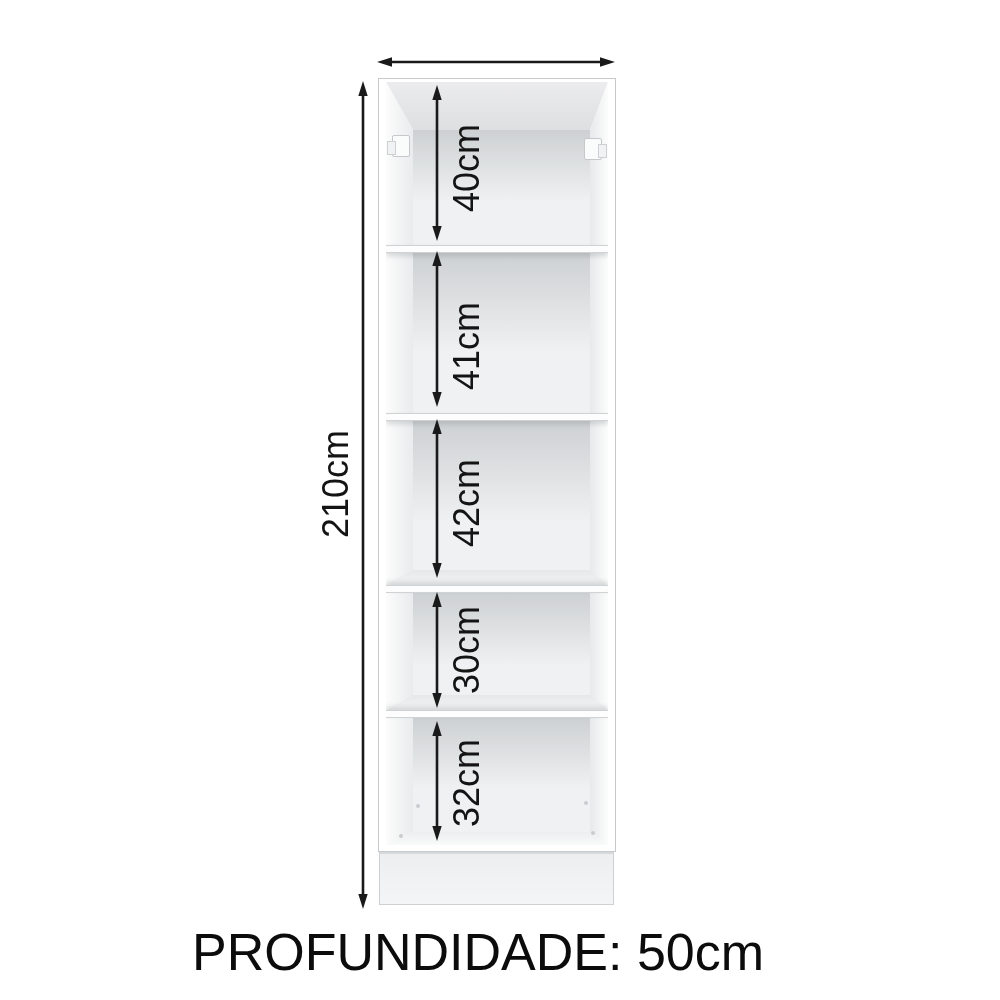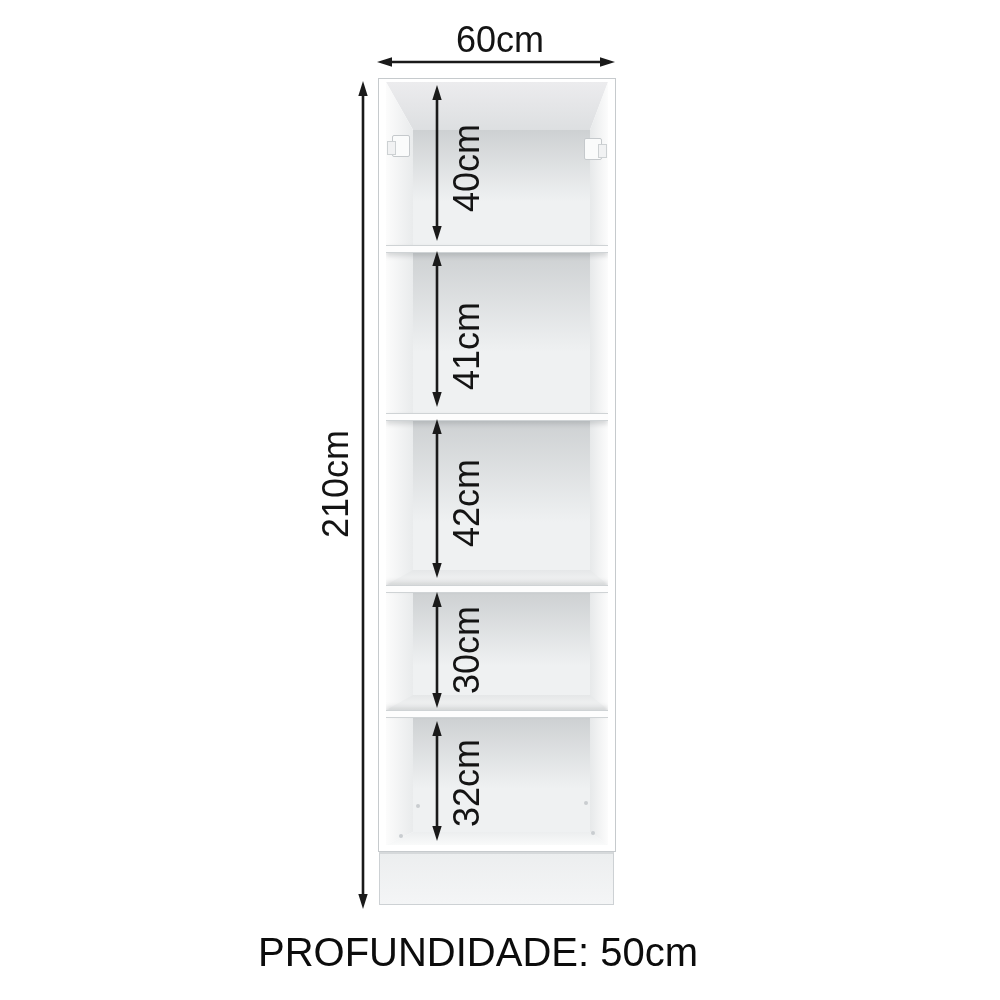--- a/index.html
+++ b/index.html
@@ -3,21 +3,21 @@
 <meta charset="utf-8">
 <style>
   html,body{margin:0;padding:0;background:#ffffff;}
   .scene{
     position:relative;width:1000px;height:1000px;background:#ffffff;overflow:hidden;
     font-family:"Liberation Sans", sans-serif;color:#141414;
   }
   .abs{position:absolute;}
   .dim-label{font-size:36px;line-height:40px;text-align:center;color:#141414;white-space:nowrap;}
   .rot{transform:rotate(-90deg);}
-  .depth-label{font-size:40px;line-height:46px;text-align:center;color:#0c0c0c;white-space:nowrap;}
+  .depth-label{font-size:52px;line-height:46px;text-align:center;color:#0c0c0c;white-space:nowrap;}
   svg.dim-arrow{display:block;overflow:visible;}
   svg.dim-arrow line{stroke:#1a1a1a;stroke-width:2.6;}
   svg.dim-arrow polygon{fill:#1a1a1a;}
 
   
   .cabinet{
     left:378px;top:78px;width:238px;height:774px;
     background:#ffffff;border:1px solid #c6cacd;box-sizing:border-box;
   }
   .interior{left:7px;top:3px;width:222px;height:763px;background:#ffffff;overflow:hidden;}
@@ -48,21 +48,20 @@
   .hinge-r::before{right:-6px;}
   .pin{width:4px;height:4px;border-radius:50%;background:#c9cdd0;}
   .plinth{left:379px;top:852px;width:235px;height:53px;background:linear-gradient(180deg,#eceeef 0%,#f4f5f6 100%);
     border:1px solid #cdd1d4;border-top:2px solid #d6d9db;box-sizing:border-box;}
 </style>
 </head>
 <body>
 
 <div class="scene">
 
-  <div class="abs dim-label" style="left:440px;top:20px;width:120px;">60cm</div>
   <svg class="abs dim-arrow" style="left:376px;top:54px;" width="240" height="16" viewBox="0 0 240 16">
     <line x1="14" y1="8" x2="226" y2="8"></line>
     <polygon points="1,8 16,3.3 16,12.7"></polygon>
     <polygon points="239,8 224,3.3 224,12.7"></polygon>
   </svg>
 
   <div class="abs dim-label rot" style="left:256px;top:464px;width:160px;">210cm</div>
   <svg class="abs dim-arrow" style="left:355px;top:80px;" width="16" height="830" viewBox="0 0 16 830">
     <line x1="8" y1="14" x2="8" y2="816"></line>
     <polygon points="8,1 3.3,16 12.7,16"></polygon>

